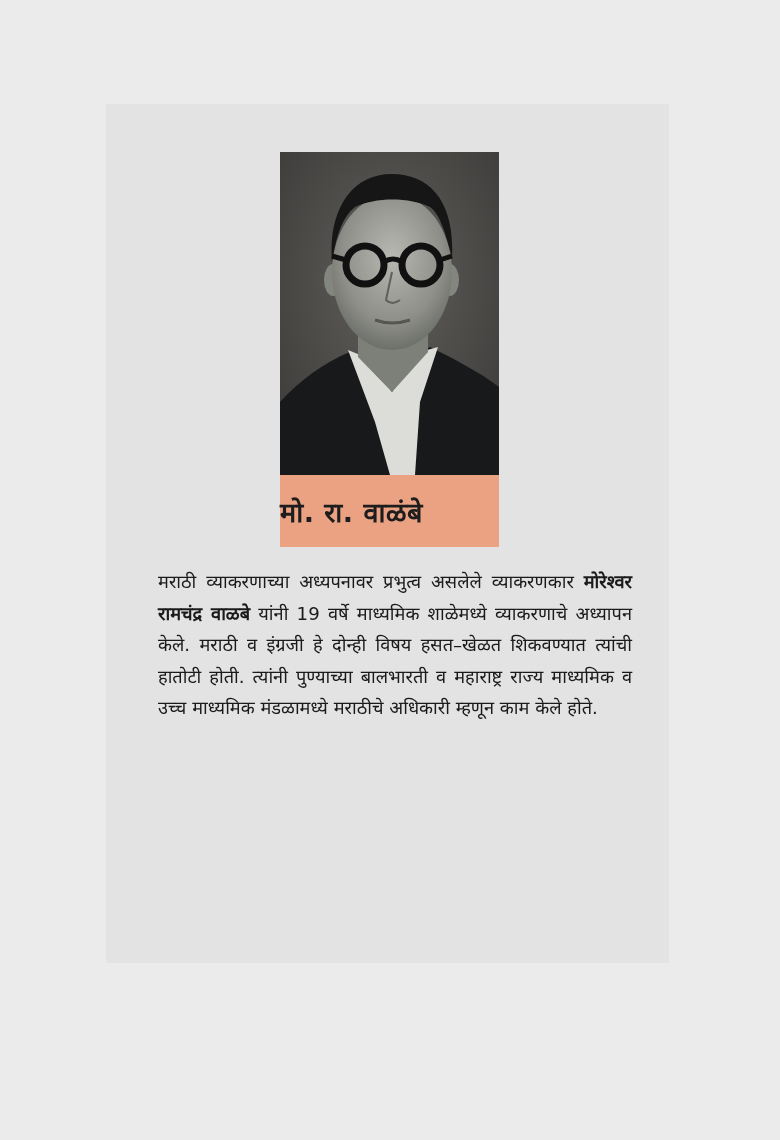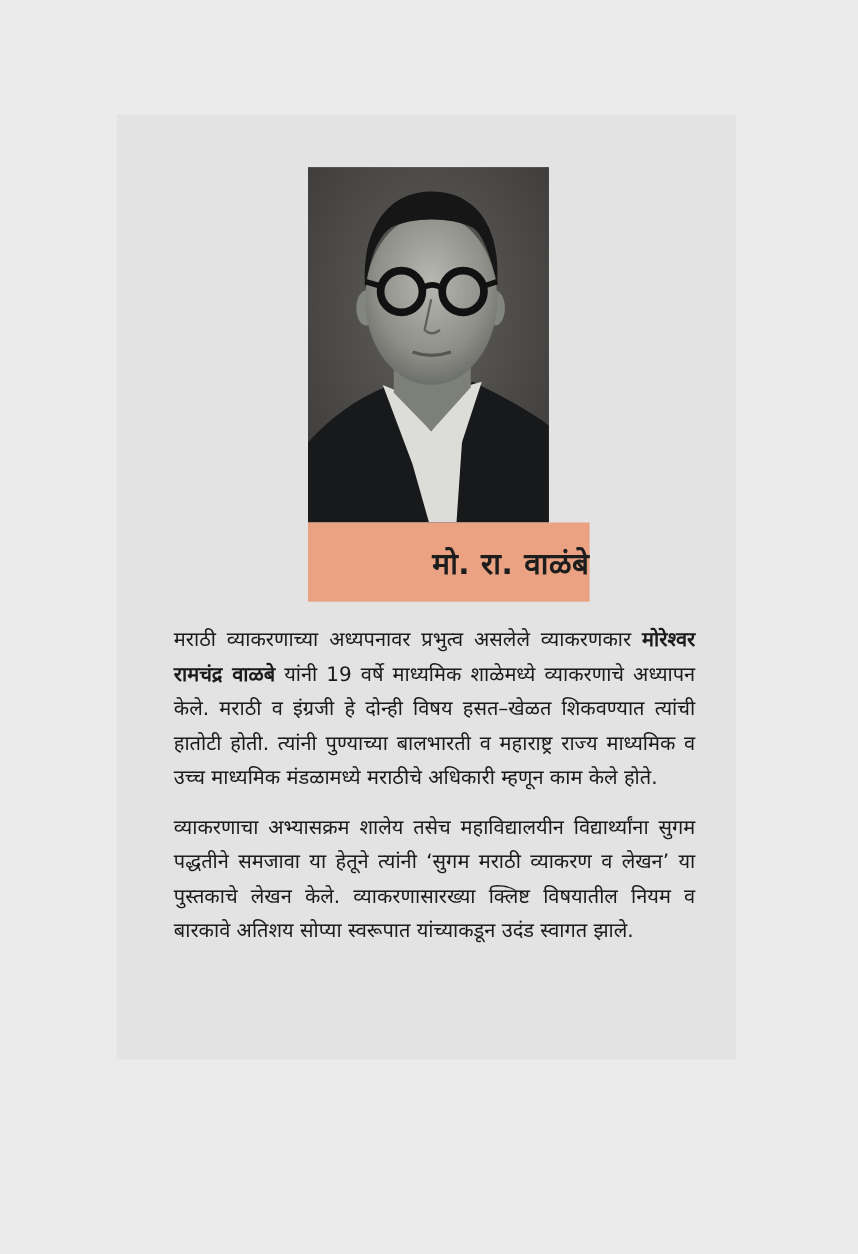--- a/index.html
+++ b/index.html
@@ -38,22 +38,21 @@
     }
     .caption {
       position: absolute;
       left: 174px;
       top: 371px;
       width: 219px;
       height: 72px;
       background: #eba283;
       display: flex;
       align-items: center;
-      justify-content: flex-end;
-      padding-left: 37px;
+      justify-content: flex-start;
     }
     .caption span {
       font-size: 27px;
       font-weight: bold;
       color: #1d1d1d;
       letter-spacing: 0.5px;
     }
     .bio {
       position: absolute;
       left: 52px;
@@ -115,16 +114,15 @@
       <path d="M95 168 Q112 174 130 168" fill="none" stroke="#55574f" stroke-width="3"></path>
     </svg>
   </div>
 
   <div class="caption">
     <span>मो. रा. वाळंबे</span>
   </div>
 
   <div class="bio">
     <p><span>मराठी व्याकरणाच्या अध्यपनावर प्रभुत्व असलेले व्याकरणकार </span><b>मोरेश्वर रामचंद्र वाळबे</b><span> यांनी 19 वर्षे माध्यमिक शाळेमध्ये व्याकरणाचे अध्यापन केले. मराठी व इंग्रजी हे दोन्ही विषय हसत–खेळत शिकवण्यात त्यांची हातोटी होती. त्यांनी पुण्याच्या बालभारती व महाराष्ट्र राज्य माध्यमिक व उच्च माध्यमिक मंडळामध्ये मराठीचे अधिकारी म्हणून काम केले होते.</span></p>
-    <p>व्याकरणाचा अभ्यासक्रम शालेय तसेच महाविद्यालयीन विद्यार्थ्यांना सुगम पद्धतीने समजावा या हेतूने त्यांनी ‘सुगम मराठी व्याकरण व लेखन’ या पुस्तकाचे लेखन केले. व्याकरणासारख्या क्लिष्ट विषयातील नियम व बारकावे अतिशय सोप्या स्वरूपात यांच्याकडून उदंड स्वागत झाले.</p>
   </div>
 
 </div>
 
 </body></html>

